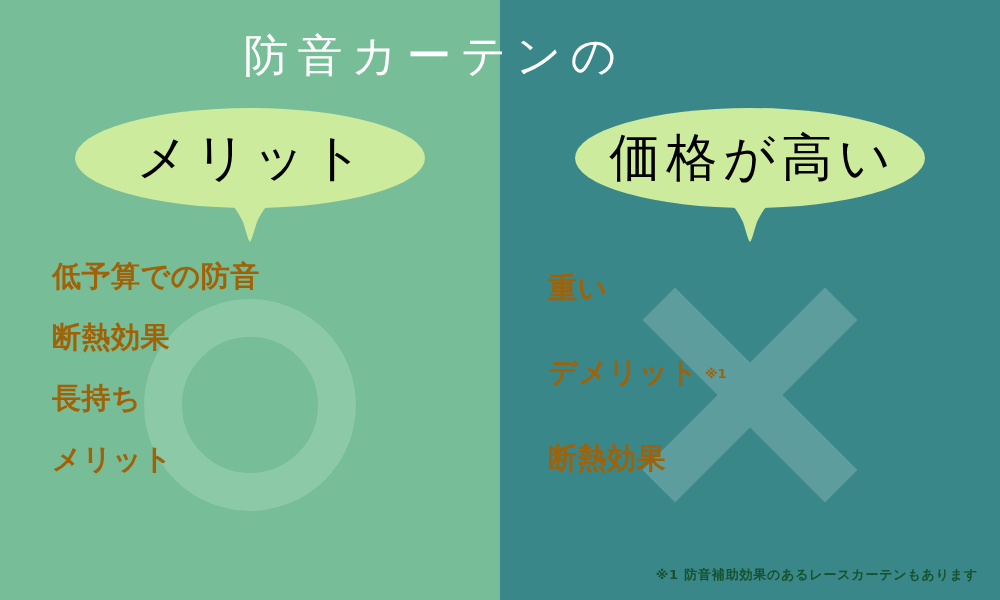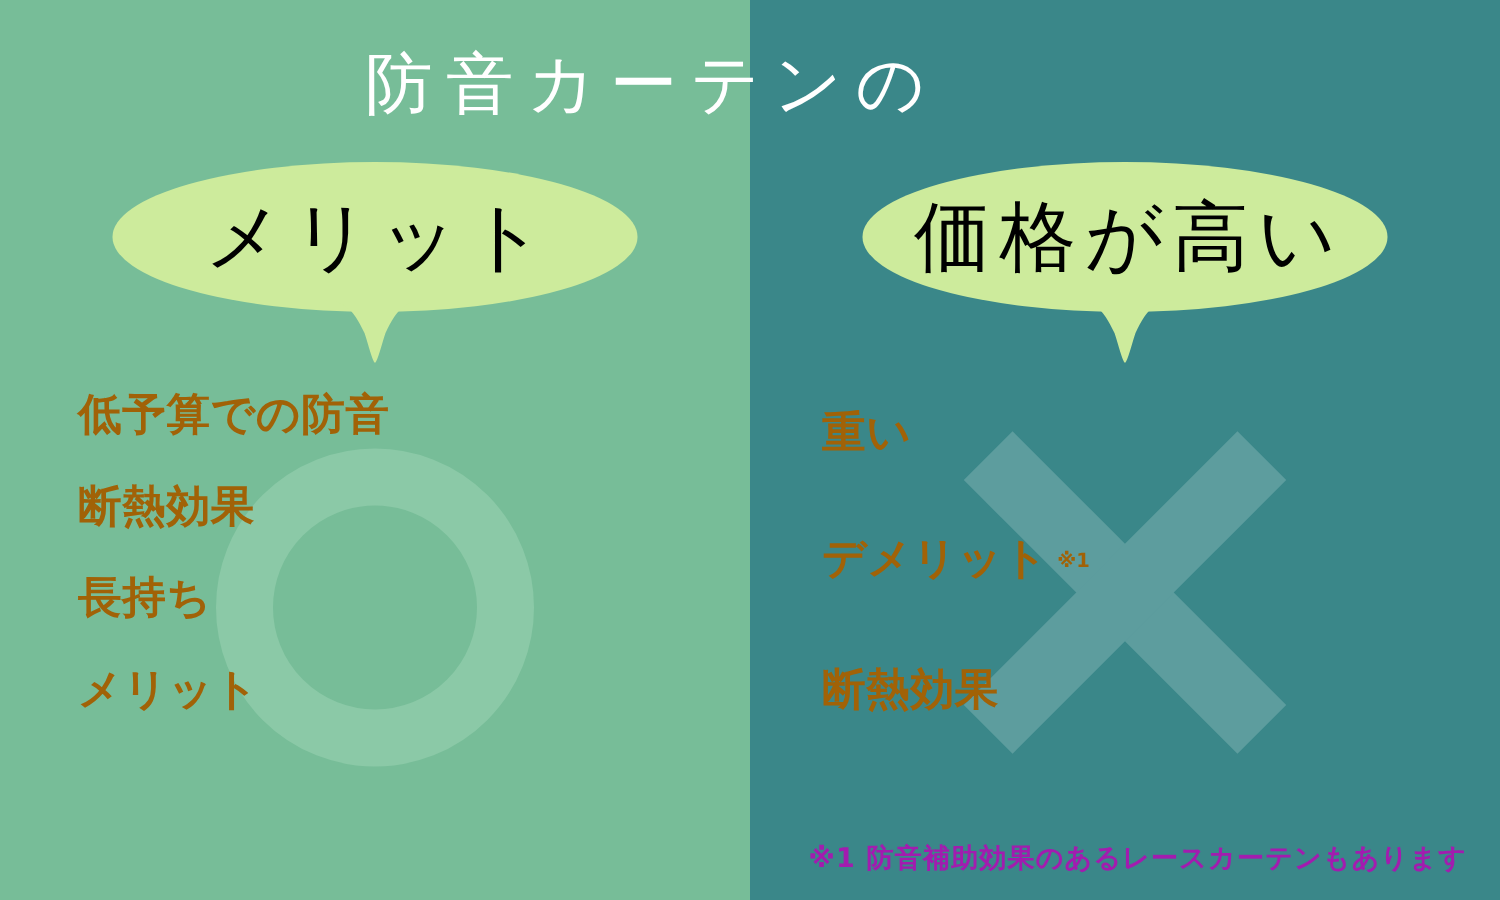--- a/index.html
+++ b/index.html
@@ -141,22 +141,22 @@
     margin-left: 6px;
     letter-spacing: 0;
   }
   .list-item .line2 { display: block; }
 
   
   .footnote {
     position: absolute;
     right: 22px;
     bottom: 16px;
-    color: #a21caf;
-    font-size: 18px;
+    color: #14532d;
+    font-size: 13px;
     font-weight: 700;
     letter-spacing: 0.8px;
     white-space: nowrap;
   }
 </style>
 </head>
 <body>
 
 <div class="canvas">
 

